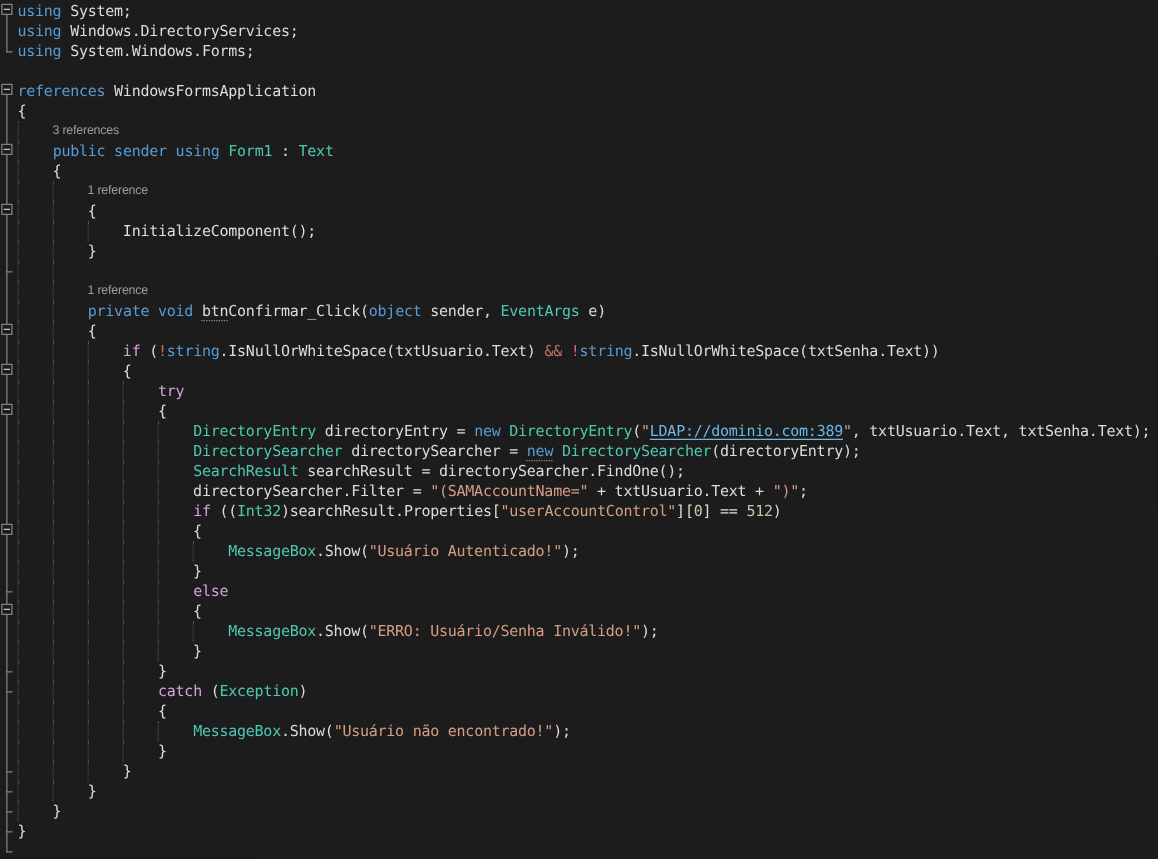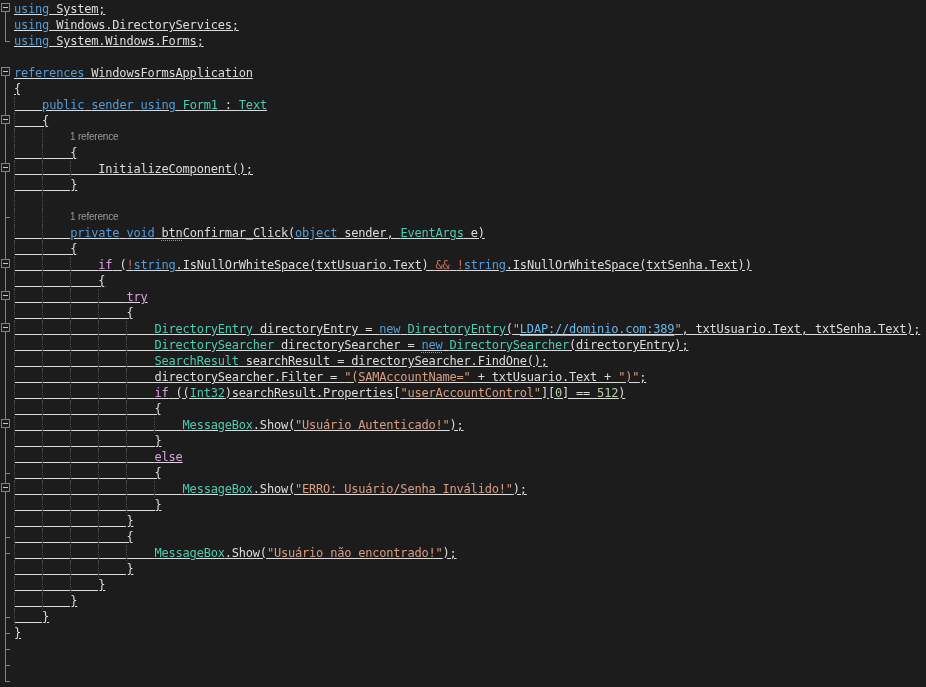--- a/index.html
+++ b/index.html
@@ -4,21 +4,21 @@
 <style>
   html,body{margin:0;padding:0;background:#111;}
   .editor{
     position:relative;width:926px;height:687px;overflow:hidden;
     background:var(--bg);
     font-family:"DejaVu Sans Mono","Liberation Mono",monospace;
     font-size:12px;letter-spacing:-0.2px;
   }
   .code-area{position:absolute;left:0;top:1px;right:0;}
   .row{position:relative;height:16px;line-height:16px;}
-  .code{display:block;padding-left:14px;white-space:pre;color:var(--fg);text-decoration:underline;}
+  .code{display:block;padding-left:14px;white-space:pre;color:var(--fg);}
   .guide{position:absolute;top:0;bottom:0;width:0;border-left:1px dotted var(--guide);}
   .lens{display:inline-block;font-family:"Liberation Sans",sans-serif;font-size:10px;color:var(--lens);line-height:15px;vertical-align:top;cursor:pointer;}
   .tok.k{color:var(--kw);}
   .tok.c{color:var(--ctrl);}
   .tok.t{color:var(--type);}
   .tok.s{color:var(--str);}
   .tok.n{color:var(--num);}
   .tok.d{color:var(--fg);}
   .tok.o{color:var(--opred);}
   .tok.dots{text-decoration:underline dotted;text-decoration-color:#8f8f8f;text-underline-offset:3px;text-decoration-thickness:1px;}
@@ -84,20 +84,21 @@
       <div class="row">
         <span class="code"><span class="tok k">using</span><span class="tok d"> System.Windows.Forms;</span></span>
       </div>
       <div class="row"></div>
       <div class="row">
         <span class="code"><span class="tok k">references</span><span class="tok d"> WindowsFormsApplication</span></span>
       </div>
       <div class="row">
         <span class="code"><span class="tok d">{</span></span>
       </div>
+      <div class="row"><i class="guide" style="left: 14px;"></i><span class="lens" style="margin-left: 42px;">3 references</span></div>
       <div class="row">
         <i class="guide" style="left: 14px;"></i>
         <span class="code"><span class="tok d">    </span><span class="tok k">public</span><span class="tok d"> </span><span class="tok k">sender</span><span class="tok d"> </span><span class="tok k">using</span><span class="tok d"> </span><span class="tok t">Form1</span><span class="tok d"> : </span><span class="tok t">Text</span></span>
       </div>
       <div class="row">
         <i class="guide" style="left: 14px;"></i>
         <span class="code"><span class="tok d">    {</span></span>
       </div>
       <div class="row"><i class="guide" style="left: 14px;"></i><i class="guide" style="left: 42px;"></i><span class="lens" style="margin-left: 70px;">1 reference</span></div>
       <div class="row">
@@ -254,20 +255,27 @@
         <i class="guide" style="left: 98px;"></i>
         <i class="guide" style="left: 126px;"></i>
         <span class="code"><span class="tok d">                    }</span></span>
       </div>
       <div class="row">
         <i class="guide" style="left: 14px;"></i>
         <i class="guide" style="left: 42px;"></i>
         <i class="guide" style="left: 70px;"></i>
         <i class="guide" style="left: 98px;"></i>
         <span class="code"><span class="tok d">                }</span></span>
+      </div>
+      <div class="row">
+        <i class="guide" style="left: 14px;"></i>
+        <i class="guide" style="left: 42px;"></i>
+        <i class="guide" style="left: 70px;"></i>
+        <i class="guide" style="left: 98px;"></i>
+        <span class="code"><span class="tok d">                </span><span class="tok c">catch</span><span class="tok d"> (</span><span class="tok t">Exception</span><span class="tok d">)</span></span>
       </div>
       <div class="row">
         <i class="guide" style="left: 14px;"></i>
         <i class="guide" style="left: 42px;"></i>
         <i class="guide" style="left: 70px;"></i>
         <i class="guide" style="left: 98px;"></i>
         <span class="code"><span class="tok d">                {</span></span>
       </div>
       <div class="row">
         <i class="guide" style="left: 14px;"></i>

